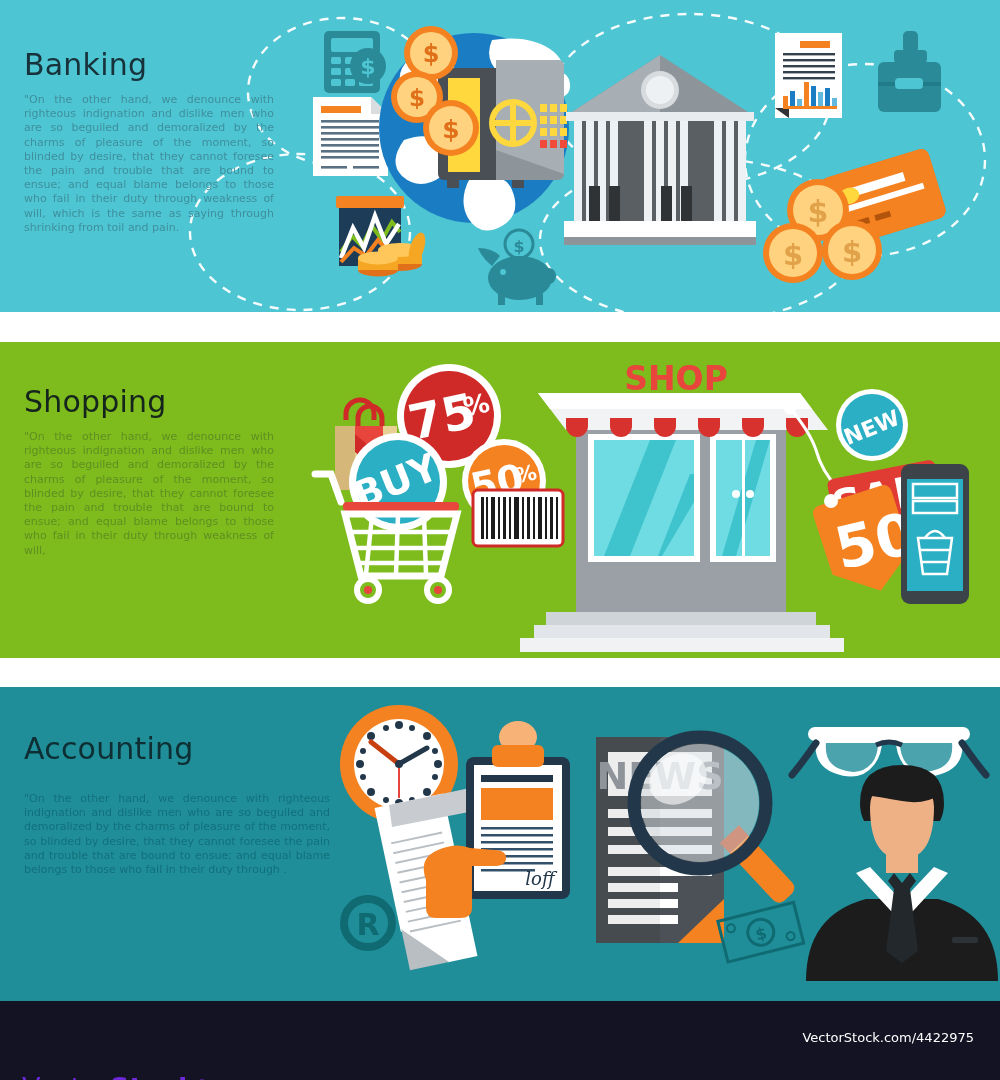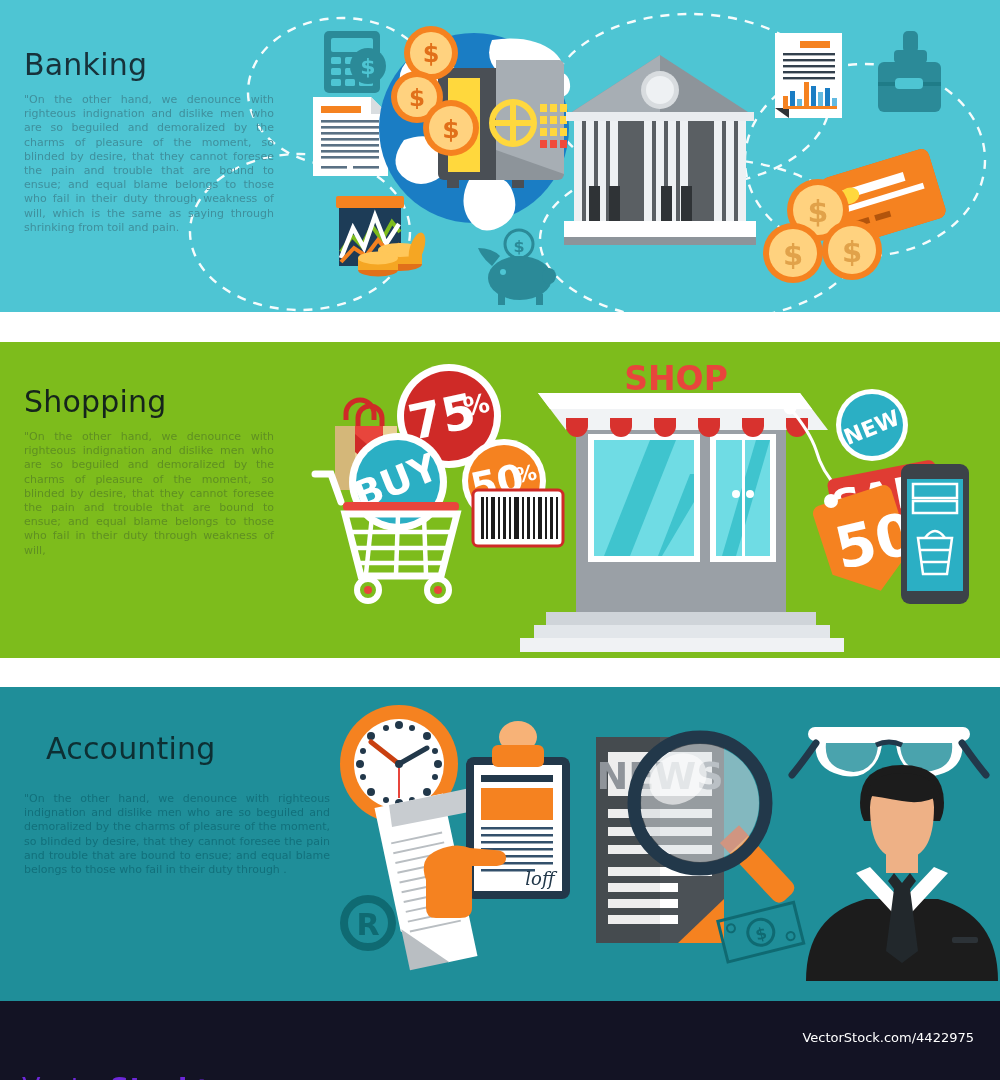--- a/index.html
+++ b/index.html
@@ -546,21 +546,21 @@
       <path d="M870 120 q0 52 32 52 q32 0 32 -52 q0 -24 -32 -24 q-32 0 -32 24z" fill="#eeb186"></path>
       <path d="M866 108 q6 -22 36 -22 q30 0 38 22 q-16 10 -38 6 q-22 -4 -36 -6z" fill="#1c1c1c"></path>
       <rect x="886" y="162" width="32" height="24" fill="#eeb186"></rect>
       <path d="M806 294 q0 -66 60 -82 l72 0 q60 16 60 82 z" fill="#1c1c1c"></path>
       <path d="M870 180 l32 34 l32 -34 l14 6 l-46 50 l-46 -50z" fill="#ffffff"></path>
       <path d="M894 186 l8 10 l8 -10 l6 8 l-6 8 l8 62 l-16 12 l-16 -12 l8 -62 l-6 -8z" fill="#22282c"></path>
       <rect x="952" y="250" width="26" height="6" rx="2" fill="#2c3237"></rect>
     </g>
   </svg>
 
-  <div class="txtcol" style="top:45px;margin-left:22px;">
+  <div class="txtcol" style="top:45px;">
     <div class="title acc">Accounting</div>
   </div>
   <div class="txtcol body te" style="top:105px;">"On the other hand, we denounce with righteous indignation and dislike men who are so beguiled and demoralized by the charms of pleasure of the moment, so blinded by desire, that they cannot foresee the pain and trouble that are bound to ensue; and equal blame belongs to those who fail in their duty through .</div>
 </div>
 
 <div id="footer"></div>
 <div class="wm-logo"><span>Vector</span><span class="b">Stock</span><span class="r">®</span></div>
 <div class="wm-url">VectorStock.com/4422975</div>
 
 </body></html>

